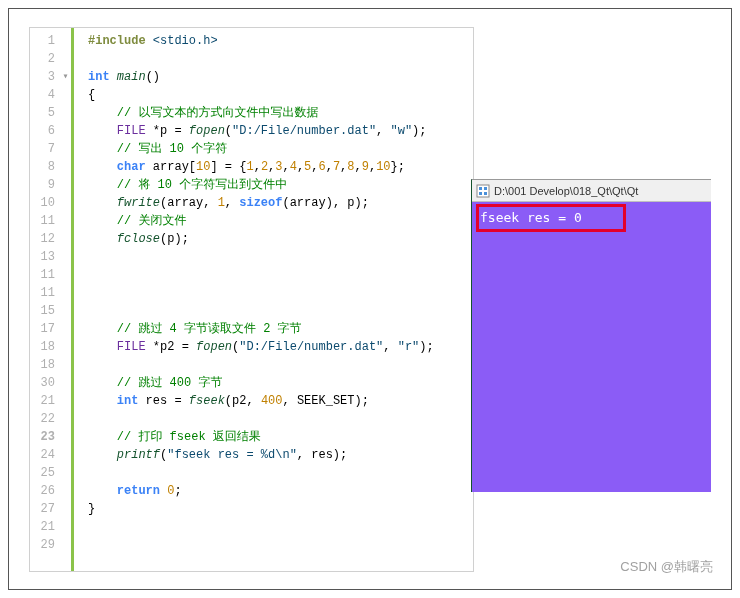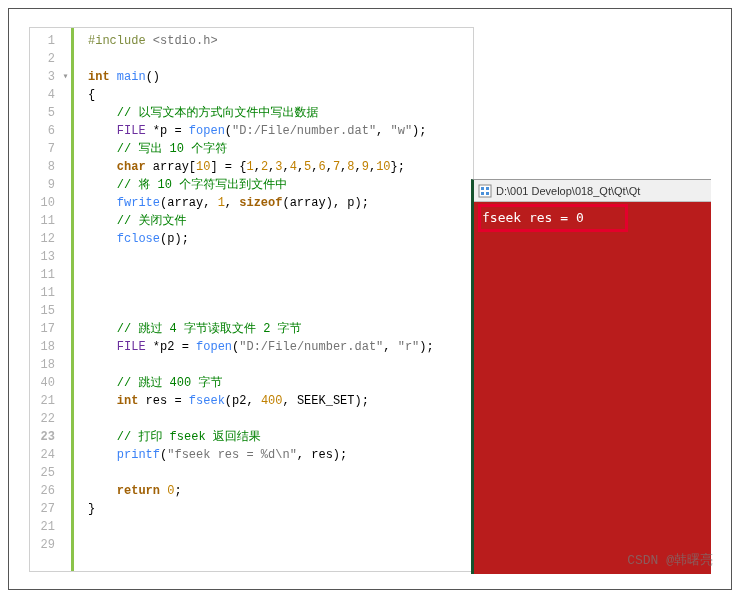--- a/index.html
+++ b/index.html
@@ -45,78 +45,78 @@
   padding-top: 4px;
 }
 .fold-col div { height: 18px; text-align: center; color: #999; font-size: 10px; }
 .code {
   flex: 1;
   padding: 4px 0 0 14px;
   white-space: pre;
   overflow: hidden;
 }
 .code-line { height: 18px; }
-.pp  { color: #7f8c3f; }
-.kw  { color: #a16207; font-weight: bold; font-family: Liberation Mono, monospace; }
+.pp  { color: #7f8c3f; font-weight: bold; }
+.kw  { color: #3b82f6; font-weight: bold; font-family: Liberation Mono, monospace; }
 .ty  { color: #6b2f9e; }
-.fn  { color: #3b82f6; }
-.str { color: #737373; }
+.fn  { color: #14532d; font-style: italic; }
+.str { color: #0c4a6e; }
 .num { color: #c08000; }
 .cm  { color: #008000; }
 .op  { color: #000; }
 
 
 .console-win {
   position: absolute;
   top: 170px; right: 20px;
   width: 240px;
-  height: 395px;
+  height: 313px;
   border-top: 1px solid #999;
-  border-left: 3px solid #14532d;
+  border-left: 1px solid #14532d;
   background: #000;
   margin-left: 15px;
 }
 .console-title {
   height: 22px;
   background: #f0f0f0;
   border-bottom: 1px solid #c0c0c0;
   display: flex;
   align-items: center;
   padding: 0 4px;
   font-family: "Microsoft YaHei", Tahoma, sans-serif;
   font-size: 11px;
   color: #333;
   gap: 4px;
 }
 .app-icon {
   width: 14px; height: 14px;
   display: inline-block;
 }
 .console-body {
-  background: #b91c1c;
+  background: #8b5cf6;
   color: #fff;
   font-family: "SimSun", Consolas, monospace;
   font-size: 13px;
   padding: 8px;
   height: calc(100% - 22px);
   position: relative;
 }
 .highlight-box {
   position: absolute;
   top: 2px; left: 4px;
   width: 150px; height: 28px;
   border: 3px solid #e4002b;
 }
 .console-line { position: relative; z-index: 1; }
 
 
 .watermark {
   position: absolute;
-  right: 18px; bottom: 20px;
-  font-family: Liberation Mono, monospace;
+  right: 18px; bottom: 13px;
+  font-family: Liberation Sans, sans-serif;
   font-size: 13px;
   color: rgba(120,120,120,0.7);
 }
 </style>
 </head>
 <body>
 
 <div class="outer-frame">
 
   <div class="editor">
@@ -133,21 +133,21 @@
         <div>10</div>
         <div>11</div>
         <div>12</div>
         <div>13</div>
         <div>11</div>
         <div>11</div>
         <div>15</div>
         <div>17</div>
         <div>18</div>
         <div>18</div>
-        <div>40</div>
+        <div>30</div>
         <div>21</div>
         <div>22</div>
         <div style="font-weight: bold;">23</div>
         <div>24</div>
         <div>25</div>
         <div>26</div>
         <div>27</div>
         <div>21</div>
         <div>29</div>
       </div>

